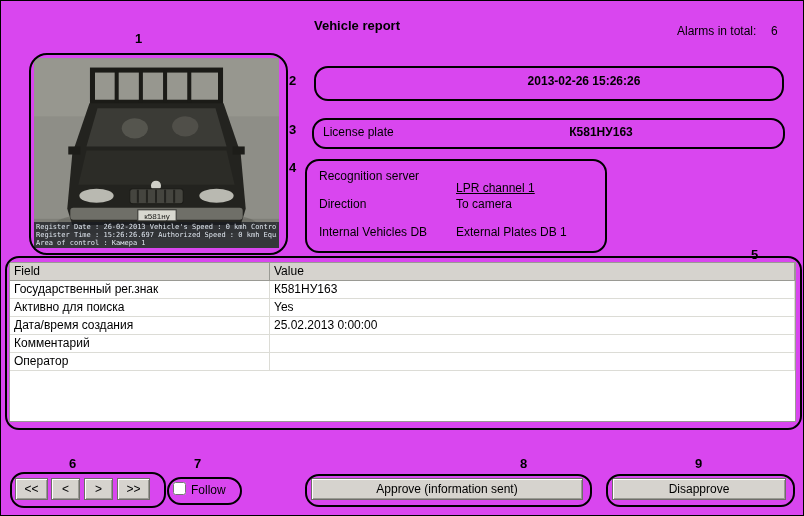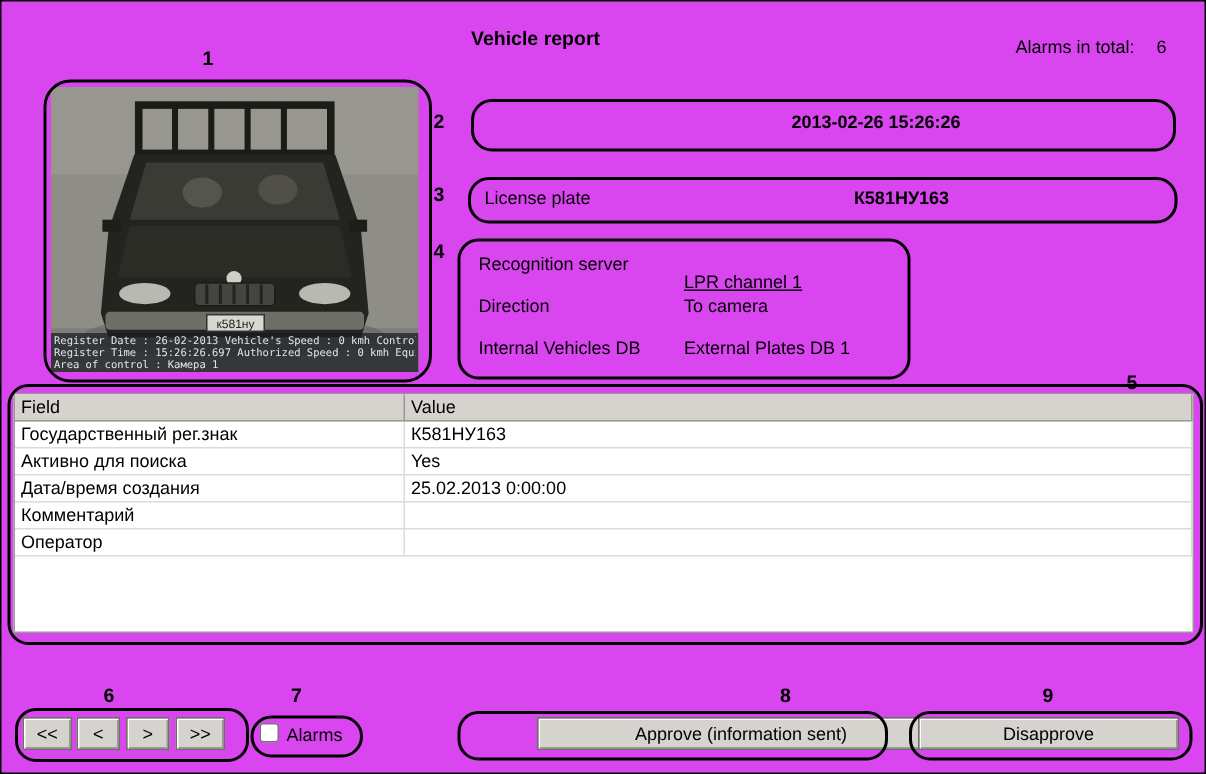--- a/index.html
+++ b/index.html
@@ -149,23 +149,23 @@
       <div class="tcell tvalue"></div>
     </div>
   </div>
 
   <button class="btn" style="left:14px;top:477px;width:33px;height:22px;">&lt;&lt;</button>
   <button class="btn" style="left:50px;top:477px;width:29px;height:22px;">&lt;</button>
   <button class="btn" style="left:83px;top:477px;width:29px;height:22px;">&gt;</button>
   <button class="btn" style="left:116px;top:477px;width:33px;height:22px;">&gt;&gt;</button>
 
   <input type="checkbox" class="checkbox" style="">
-  <label class="follow-label">Alarms</label>
+  <label class="follow-label">Follow</label>
 
-  <button class="btn" style="left:310px;top:477px;width:272px;height:22px;margin-left:47px;">Approve (information sent)</button>
+  <button class="btn" style="left:310px;top:477px;width:272px;height:22px;">Approve (information sent)</button>
   <button class="btn" style="left:611px;top:477px;width:174px;height:22px;">Disapprove</button>
 
   <div class="oval" style="left:28px;top:52px;width:255px;height:198px;border-radius:18px;"></div>
   <div class="oval" style="left:313px;top:65px;width:466px;height:31px;"></div>
   <div class="oval" style="left:311px;top:117px;width:469px;height:27px;"></div>
   <div class="oval" style="left:304px;top:158px;width:298px;height:90px;"></div>
   <div class="oval" style="left:4px;top:255px;width:793px;height:170px;"></div>
   <div class="oval" style="left:9px;top:471px;width:152px;height:32px;"></div>
   <div class="oval" style="left:166px;top:476px;width:71px;height:24px;"></div>
   <div class="oval" style="left:304px;top:473px;width:283px;height:29px;"></div>

